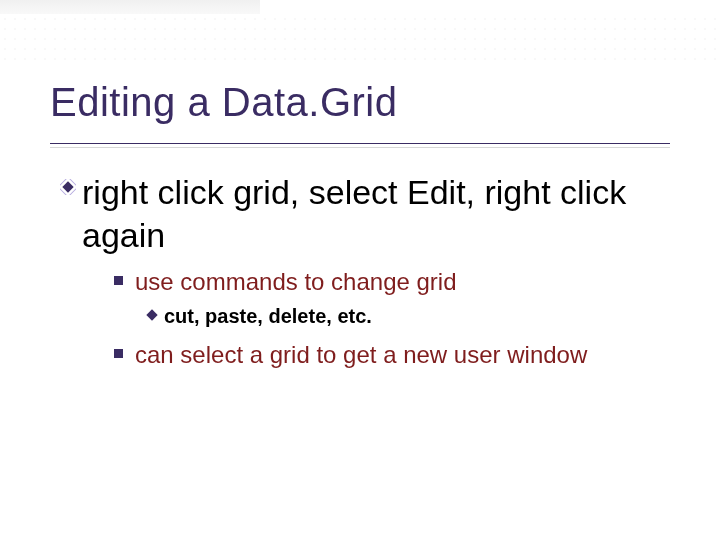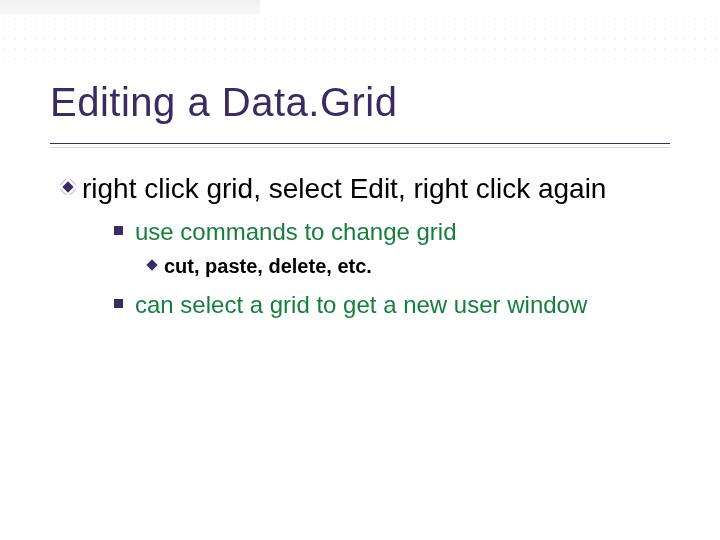--- a/index.html
+++ b/index.html
@@ -54,21 +54,21 @@
   .diamond-bullet {
     flex: 0 0 auto;
     width: 16px;
     height: 16px;
     margin-top: 8px;
     margin-right: 6px;
     position: relative;
   }
   .diamond-bullet svg { display:block; }
   .lvl1-text {
-    font-size: 28px;
+    font-size: 34px;
     line-height: 1.25;
     color: #000;
   }
 
   
   .lvl2 {
     margin: 6px 0 0 54px;
   }
   .lvl2-item {
     display: flex;
@@ -79,21 +79,21 @@
     flex: 0 0 auto;
     width: 9px;
     height: 9px;
     background: #3a2c63;
     margin-top: 10px;
     margin-right: 12px;
   }
   .lvl2-text {
     font-size: 24px;
     line-height: 1.3;
-    color: #15803d;
+    color: #7f1d1d;
   }
 
   
   .lvl3 {
     margin: 4px 0 10px 34px;
     text-align: center;
   }
   .lvl3-item {
     display: flex;
     align-items: flex-start;

